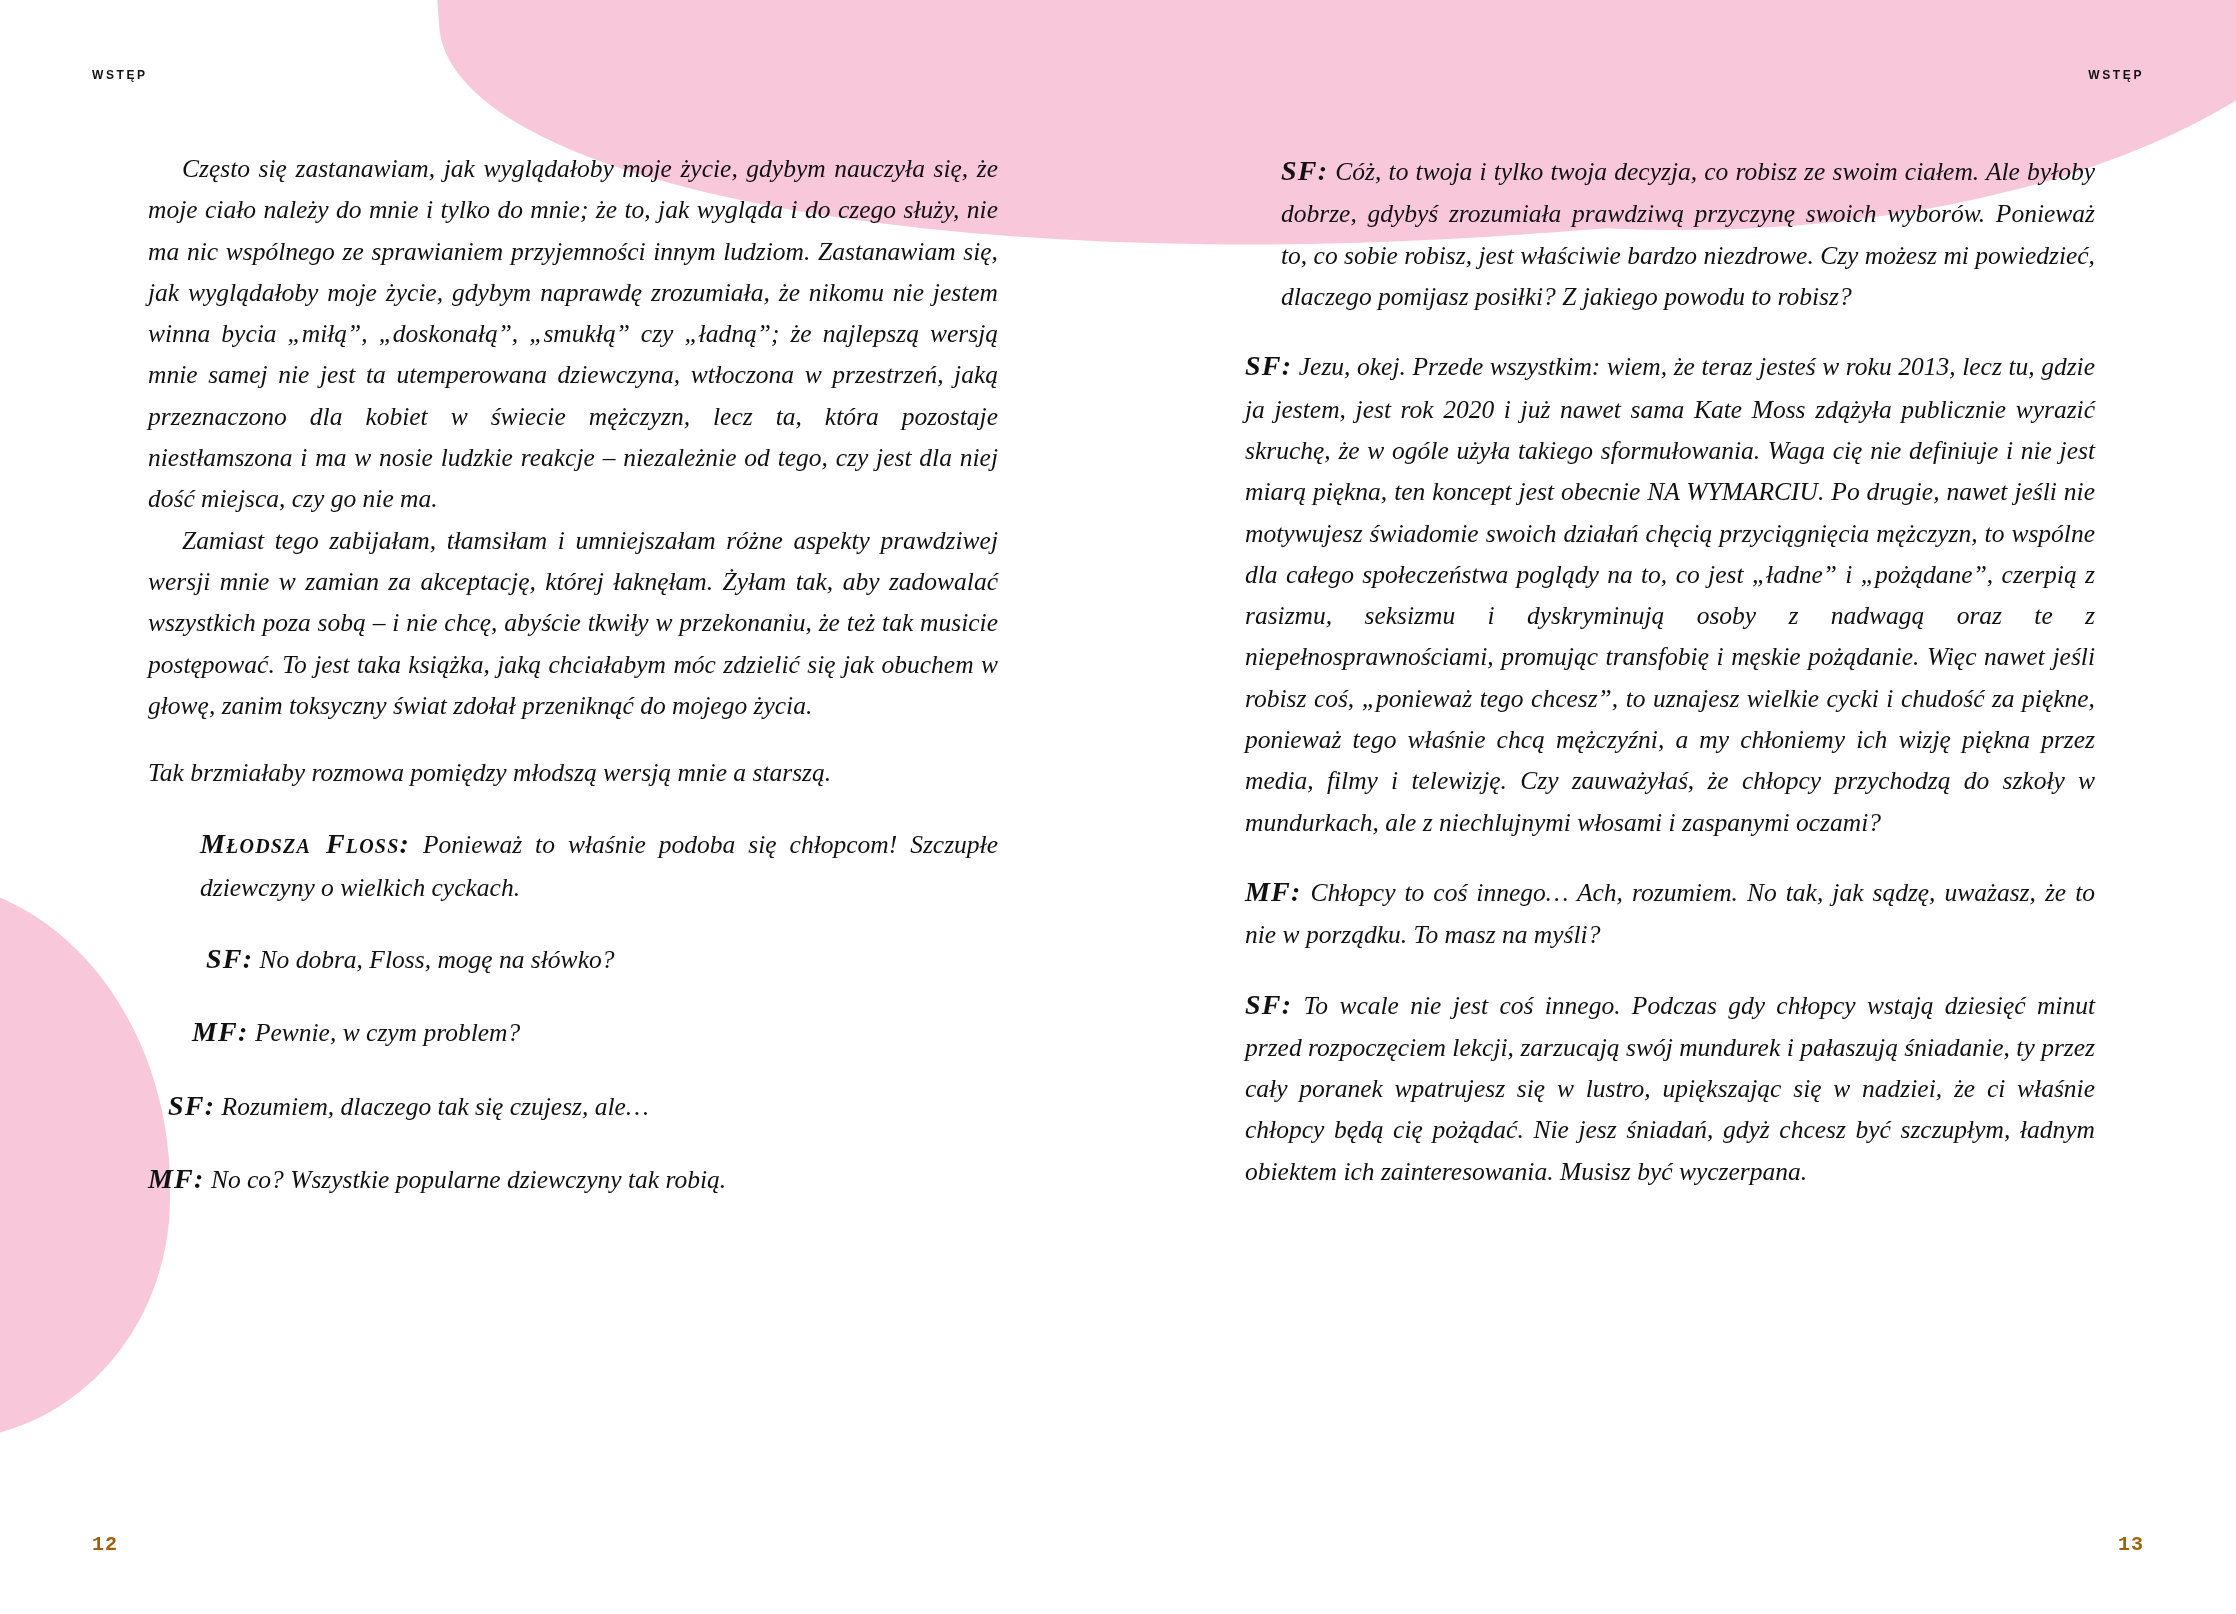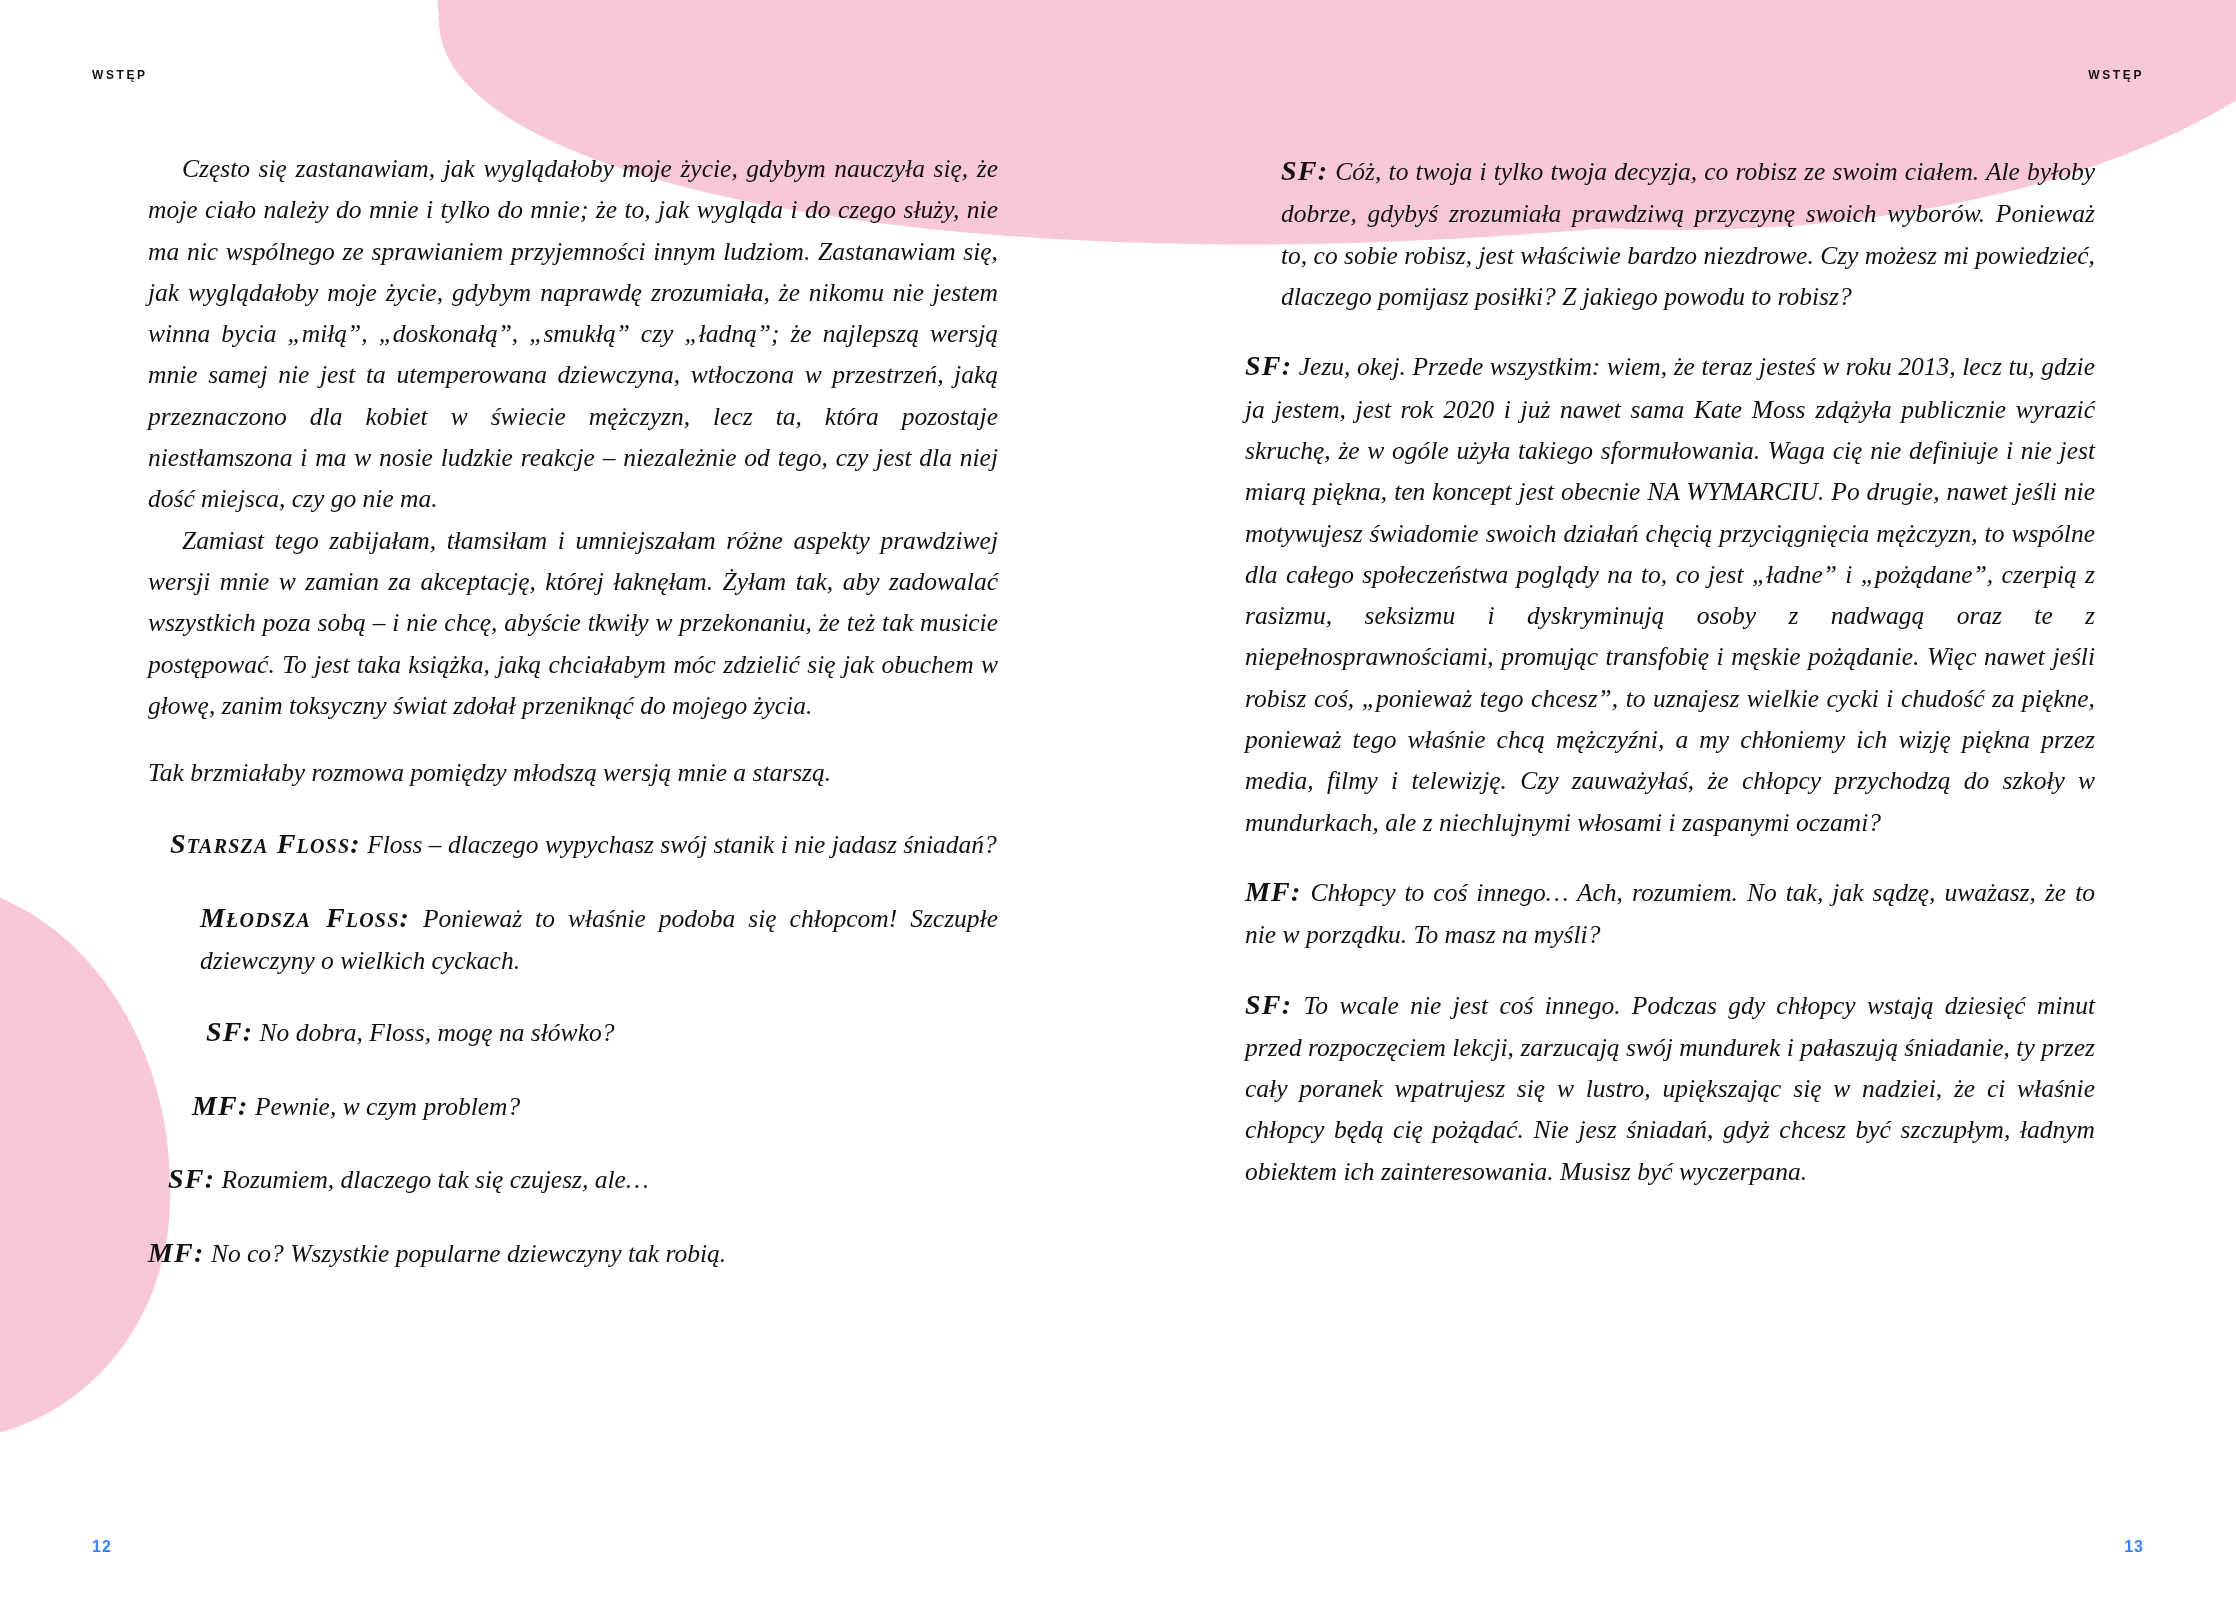--- a/index.html
+++ b/index.html
@@ -56,25 +56,25 @@
     letter-spacing: 2.6px;
     color: #111111;
   }
   .runhead.left  { left: 92px; }
   .runhead.right { right: 92px; }
 
   
   .folio {
     position: absolute;
     bottom: 58px;
-    font-family: Liberation Sans, sans-serif;
+    font-family: Liberation Mono, monospace;
     font-weight: 700;
-    font-size: 16px;
+    font-size: 20px;
     letter-spacing: 1px;
-    color: #3b82f6;
+    color: #a16207;
   }
   .folio.left  { left: 92px; }
   .folio.right { right: 92px; }
 
   
   .col {
     position: absolute;
     top: 148px;
     width: 850px;
     font-size: 25.5px;
@@ -121,24 +121,20 @@
 
   <div class="runhead left">WSTĘP</div>
   <div class="runhead right">WSTĘP</div>
 
   <div class="col left">
 
     <p class="indent">Często się zastanawiam, jak wyglądałoby moje życie, gdybym nauczyła się, że moje ciało należy do mnie i tylko do mnie; że to, jak wygląda i do czego służy, nie ma nic wspólnego ze sprawianiem przyjemności innym ludziom. Zastanawiam się, jak wyglądałoby moje życie, gdybym naprawdę zrozumiała, że nikomu nie jestem winna bycia „miłą”, „doskonałą”, „smukłą” czy „ładną”; że najlepszą wersją mnie samej nie jest ta utemperowana dziewczyna, wtłoczona w przestrzeń, jaką przeznaczono dla kobiet w świecie mężczyzn, lecz ta, która pozostaje niestłamszona i ma w nosie ludzkie reakcje – niezależnie od tego, czy jest dla niej dość miejsca, czy go nie ma.</p>
     <p class="indent">Zamiast tego zabijałam, tłamsiłam i umniejszałam różne aspekty prawdziwej wersji mnie w zamian za akceptację, której łaknęłam. Żyłam tak, aby zadowalać wszystkich poza sobą – i nie chcę, abyście tkwiły w przekonaniu, że też tak musicie postępować. To jest taka książka, jaką chciałabym móc zdzielić się jak obuchem w głowę, zanim toksyczny świat zdołał przeniknąć do mojego życia.</p>
     <p class="space">Tak brzmiałaby rozmowa pomiędzy młodszą wersją mnie a starszą.</p>
 
-    <p class="hang1">
-      <span class="spk spk-bold">Starsza Floss:</span>
-      <span>Floss – dlaczego wypychasz swój stanik i nie jadasz śniadań?</span>
-    </p>
 
     <p class="hang2">
       <span class="spk spk-bold">Młodsza Floss:</span>
       <span>Ponieważ to właśnie podoba się chłopcom! Szczupłe dziewczyny o wielkich cyckach.</span>
     </p>
 
     <p class="hang3">
       <span class="spk">SF:</span>
       <span>No dobra, Floss, mogę na słówko?</span>
     </p>

